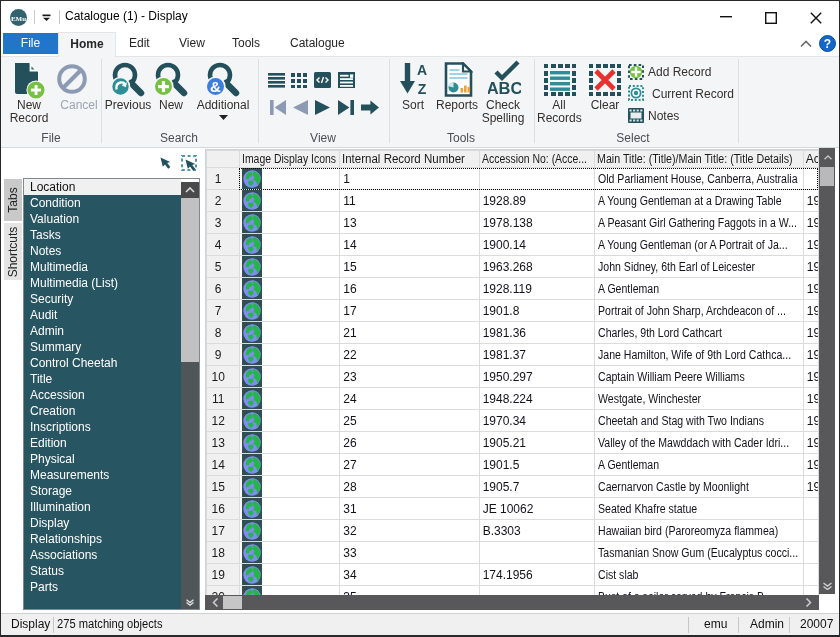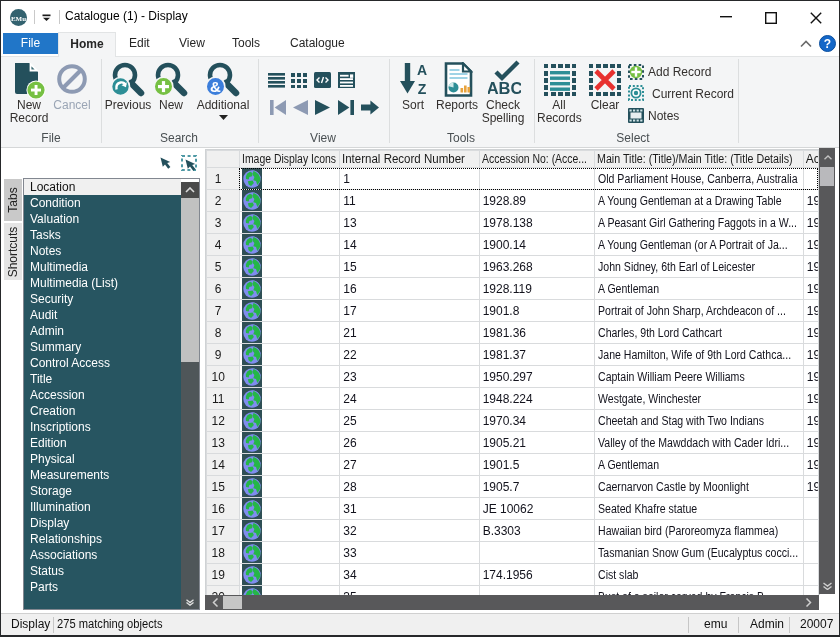--- a/index.html
+++ b/index.html
@@ -16,21 +16,21 @@
   #tabrow { position:absolute; left:0; top:31px; width:838px; height:25px; background:#fff; border-bottom:1px solid #e2e4e5; z-index:5; }
   #filetab { position:absolute; left:2px; top:1px; width:55px; height:21px; background:#2176c8; color:#fff; text-align:center; line-height:21px; }
   #hometab { position:absolute; left:57px; top:0; width:58px; height:25px; background:#f4f5f6; border:1px solid #e2e4e5; border-bottom:none; text-align:center; line-height:23px; color:#262626;font-weight:bold; }
   .tabtxt { position:absolute; top:0; height:23px; line-height:23px; color:#262626; }
 
   
   #ribbon { position:absolute; left:0; top:54px; width:838px; height:93px; background:#f4f5f6; border-bottom:1px solid #d5d7d8; }
   .gsep { position:absolute; top:4px; width:1px; height:84px; background:#dcdedf; }
   .glabel { position:absolute; top:76px; width:120px; text-align:center; color:#494f52; font-size:12px; }
   .blabel { position:absolute; text-align:center; color:#33302e; font-size:12px; line-height:13px; }
-  .gray { color:#9aa5b5; }
+  .gray { color:#9aa5b5;margin-left:7px; }
 
   
   #content { position:absolute; left:0; top:147px; width:838px; height:466px; background:#fff; }
 
   
   .vtab { position:absolute; left:3px; width:18px; background:#d8d8d8; }
   .vtab span { position:absolute; left:50%; top:50%; transform:translate(-50%,-50%) rotate(-90deg); white-space:nowrap; color:#222; font-size:12px; }
 
   
   #sidebox { position:absolute; left:22px; top:30px; width:177px; height:432px; border:1px solid #828790; background:#275561; }
@@ -363,21 +363,21 @@
           <div>Condition</div>
           <div>Valuation</div>
           <div>Tasks</div>
           <div>Notes</div>
           <div>Multimedia</div>
           <div>Multimedia (List)</div>
           <div>Security</div>
           <div>Audit</div>
           <div>Admin</div>
           <div>Summary</div>
-          <div>Control Access</div>
+          <div>Control Cheetah</div>
           <div>Title</div>
           <div>Accession</div>
           <div>Creation</div>
           <div>Inscriptions</div>
           <div>Edition</div>
           <div>Physical</div>
           <div>Measurements</div>
           <div>Storage</div>
           <div>Illumination</div>
           <div>Display</div>

